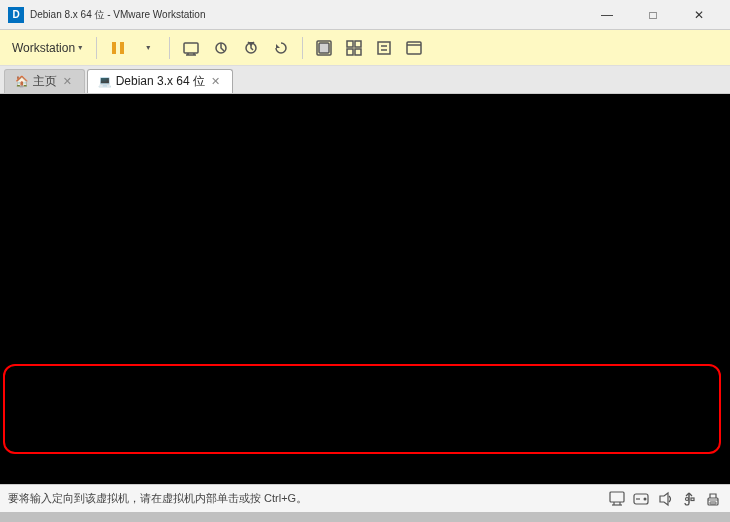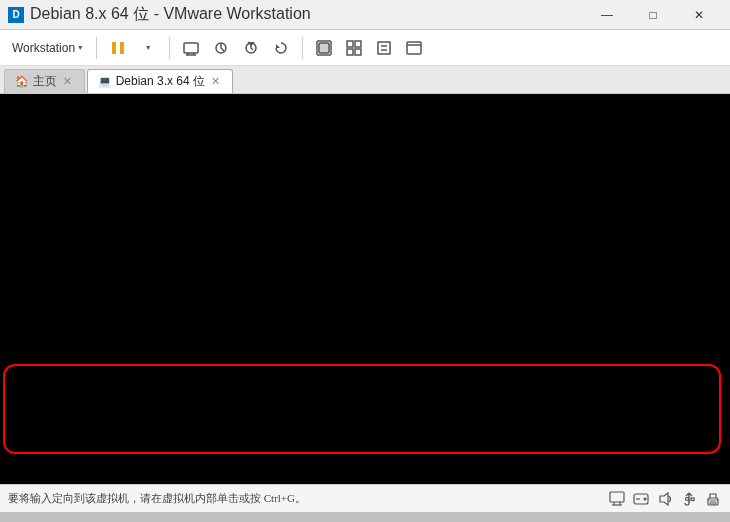--- a/index.html
+++ b/index.html
@@ -21,40 +21,40 @@
       align-items: center;
       gap: 6px;
     }
     .title-bar-icon {
       width: 16px; height: 16px;
       background: #0070c0;
       display: flex; align-items: center; justify-content: center;
       font-size: 10px; color: white; font-weight: bold;
     }
     .title-bar-text {
-      font-size: 16px;
+      font-size: 10px;
       color: #333;
       text-align: center;
     }
     .title-bar-controls {
       display: flex;
       gap: 0;
     }
     .title-btn {
       width: 46px; height: 30px;
       border: none; background: transparent;
       cursor: pointer;
       display: flex; align-items: center; justify-content: center;
       font-size: 12px;
       color: #333;
     }
 
     
     .toolbar {
-      background: #ffffff;
+      background: #fef9c3;
       height: 36px;
       display: flex;
       align-items: center;
       padding: 0 6px;
       gap: 4px;
       border-bottom: 1px solid #ddd;
     }
     .toolbar-item {
       display: flex;
       align-items: center;
@@ -151,21 +151,20 @@
 
     
     .status-bar {
       background: #f5f5f5;
       height: 28px;
       border-top: 1px solid #ccc;
       display: flex;
       align-items: center;
       justify-content: space-between;
       padding: 0 8px;
-      font-family: Liberation Serif, serif;
     }
     .status-text {
       font-size: 11px;
       color: #444;
     }
     .status-icons {
       display: flex;
       align-items: center;
       gap: 6px;
     }

